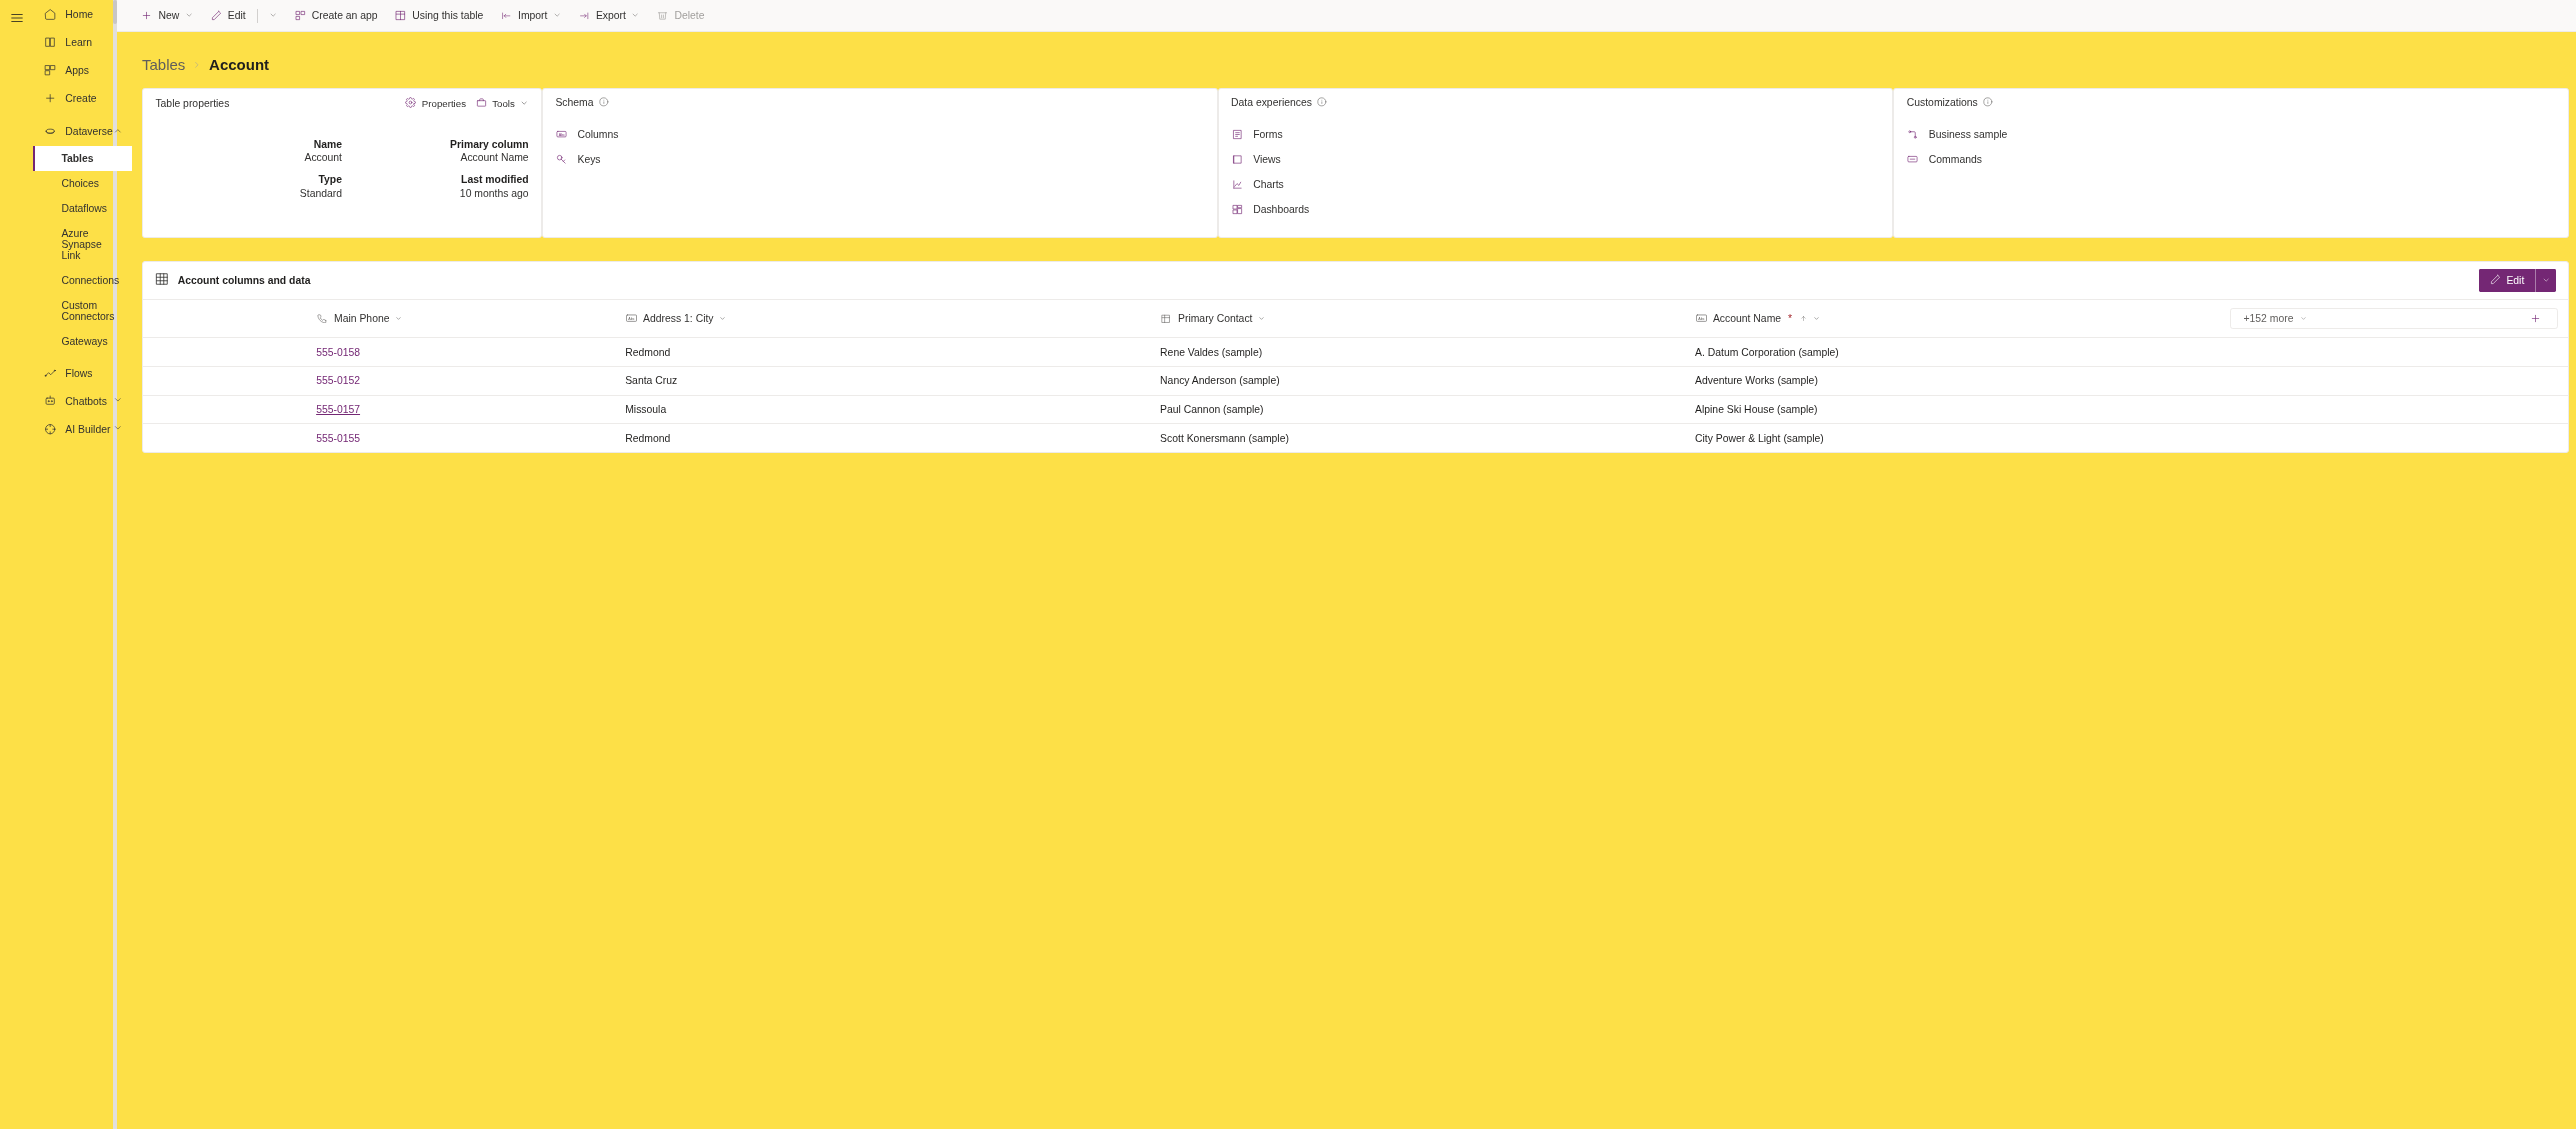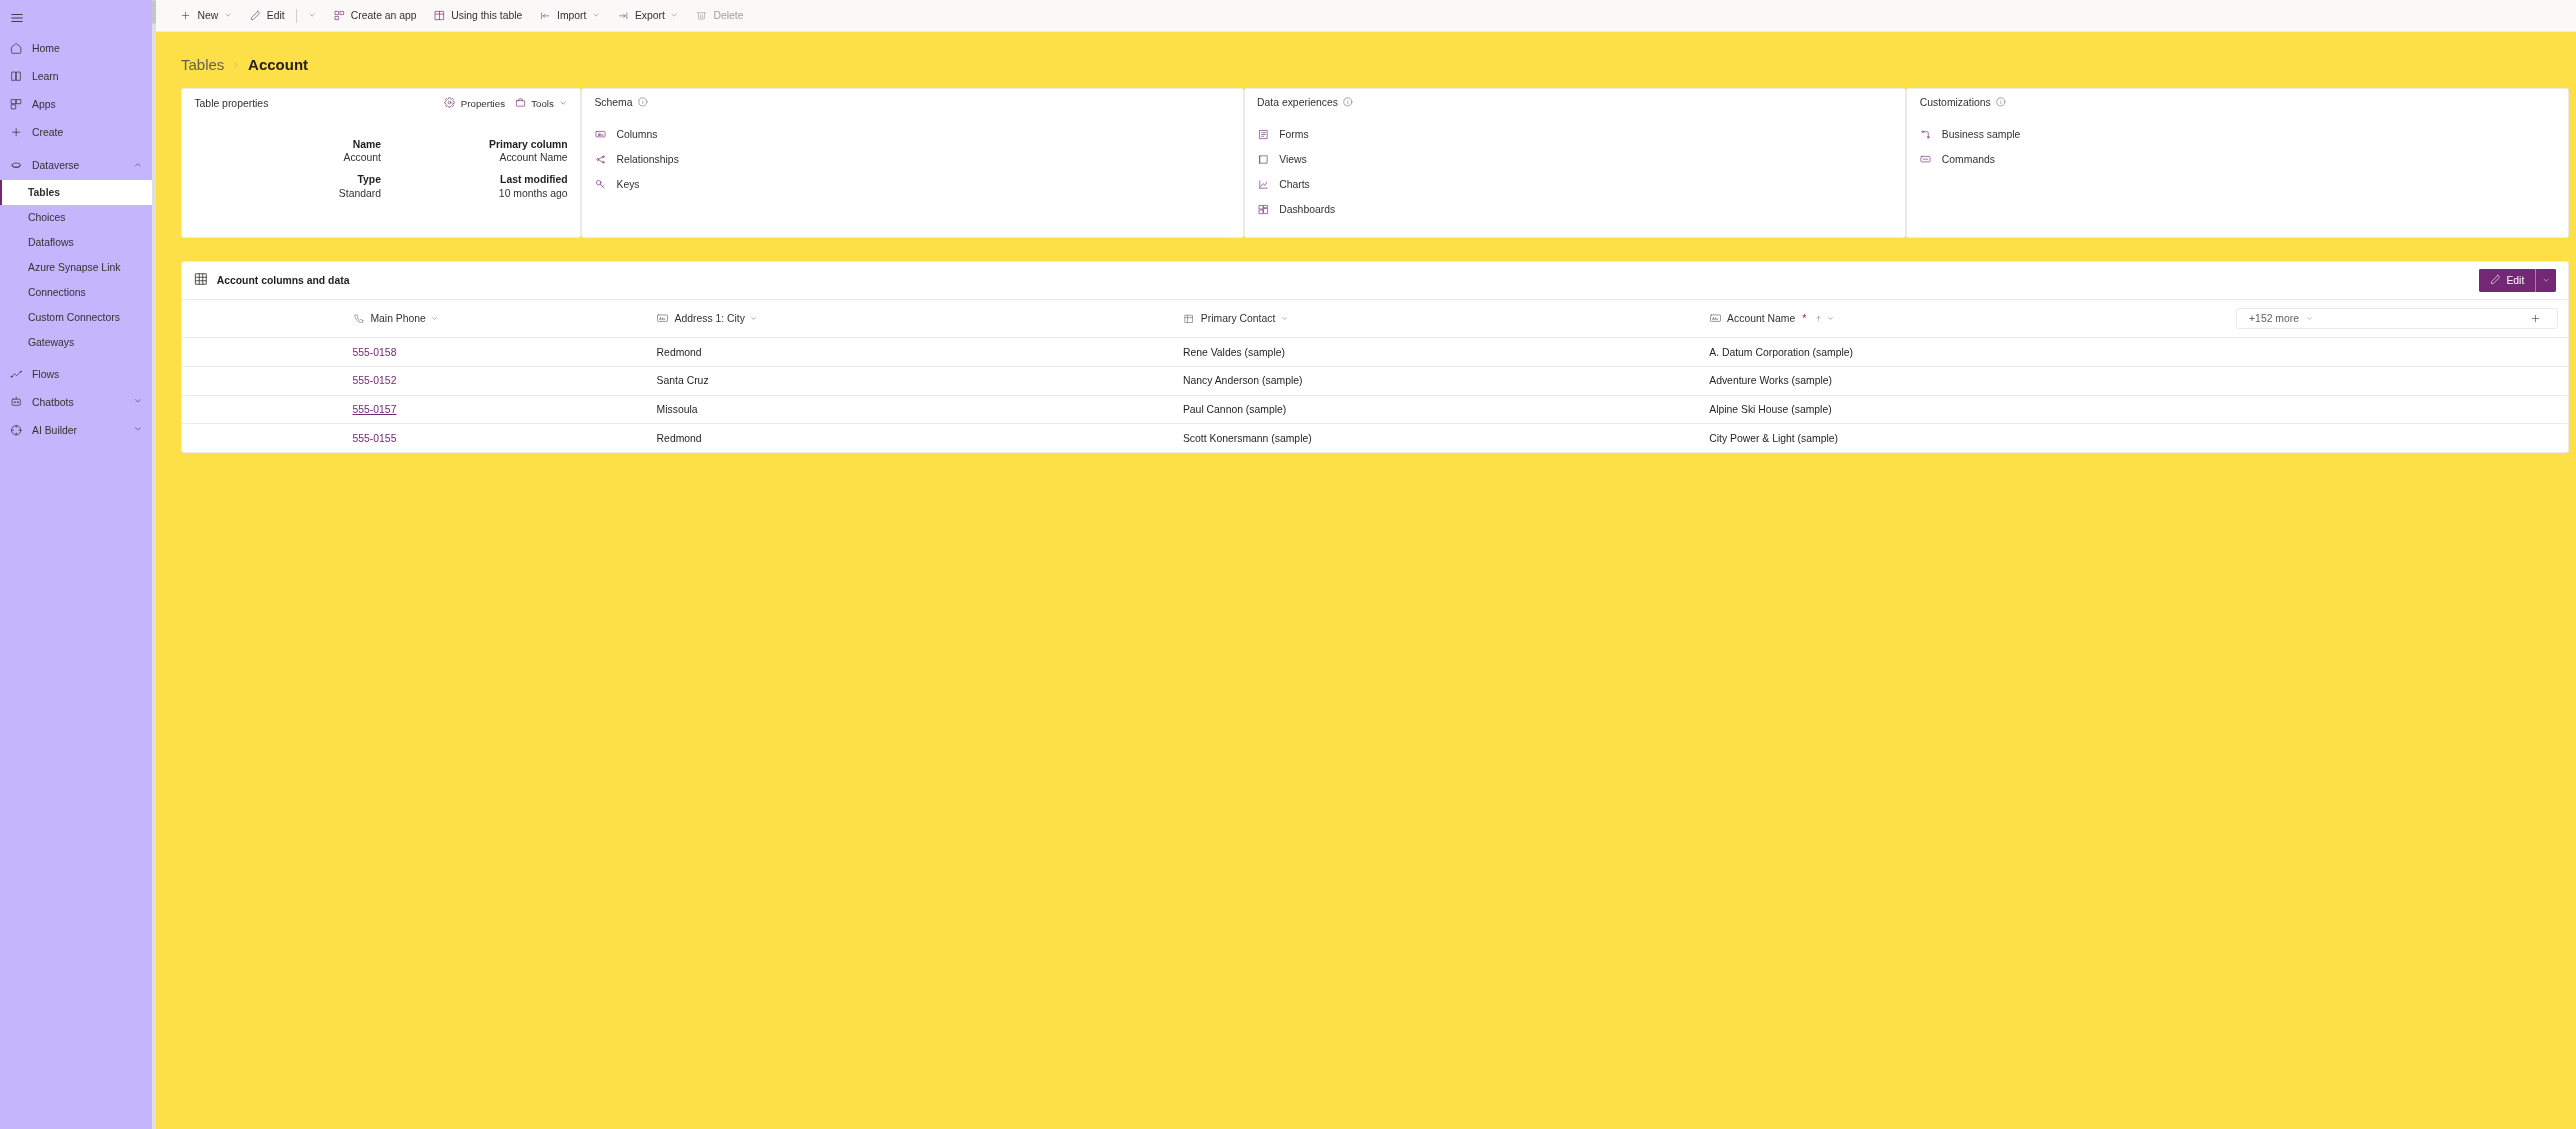--- a/index.html
+++ b/index.html
@@ -1,20 +1,20 @@
 <!DOCTYPE html>
 <html style="font-size:11px"><head>
 <meta charset="utf-8">
 <style>
   * { box-sizing: border-box; margin: 0; padding: 0; font-family: "Segoe UI", -apple-system, sans-serif; }
   body { background: #f3f2f1; color: #201f1e; font-size: 9.7px; overflow: hidden; }
   .app { display: flex; height: 100vh; }
 
   
-  .sidebar { width: 156px; background: #c4b5fd; border-right: 4.1px solid #e1dfdd; position: relative; display: flex; flex-direction: column; }
+  .sidebar { width: 117px; background: #fde047; border-right: 4.1px solid #e1dfdd; position: relative; display: flex; flex-direction: row; }
   .sidebar-scroll { position:absolute; right:-4.1px; top:0; width:4.1px; height:24px; background:#c8c6c4; border-radius:2.1px;}
   .hamburger { padding: 11px 9.7px 7px; }
   .hamburger svg { width: 14px; height: 14px; }
   .nav { list-style: none; }
   .nav-item { display: flex; align-items: center; padding: 7px 9.7px; cursor: pointer; font-size: 10.4px; color:#323130; position:relative; }
   .nav-item .nav-icon { width: 14px; height:14px; margin-right: 8.3px; display:flex; align-items:center; justify-content:center;}
   .nav-item.sub { padding-left: 28px; font-size:10.4px; }
   .nav-item.selected { background:#fff; font-weight:600; }
   .nav-item.selected::before { content:""; position:absolute; left:0; top:0; bottom:0; width:2.1px; background:#742774; }
   .nav-item .chev { margin-left:auto; }
@@ -359,32 +359,20 @@
           </div>
           <div class="card-body">
             <div class="link-row">
               <span class="ic">
                   <svg width="11" height="8.3" viewBox="0 0 24 16" style="font-size:15px">
                     <rect x="2" y="2" width="20" height="12" rx="2"></rect>
                     <text x="6" y="11" font-size="8" stroke="none" fill="currentColor">Abc</text>
                   </svg>
                 </span>
               <span>Columns</span>
-            </div>
-            <div class="link-row">
-              <span class="ic">
-                  <svg width="11" height="11" viewBox="0 0 24 24">
-                    <circle cx="6" cy="12" r="2"></circle>
-                    <circle cx="18" cy="6" r="2"></circle>
-                    <circle cx="18" cy="18" r="2"></circle>
-                    <line x1="8" y1="11" x2="16" y2="7"></line>
-                    <line x1="8" y1="13" x2="16" y2="17"></line>
-                  </svg>
-                </span>
-              <span>Relationships</span>
             </div>
             <div class="link-row">
               <span class="ic">
                   <svg width="11" height="11" viewBox="0 0 24 24">
                     <circle cx="8" cy="8" r="5"></circle>
                     <line x1="11" y1="11" x2="20" y2="20"></line>
                     <line x1="16" y1="16" x2="19" y2="13"></line>
                   </svg>
                 </span>
               <span>Keys</span>

